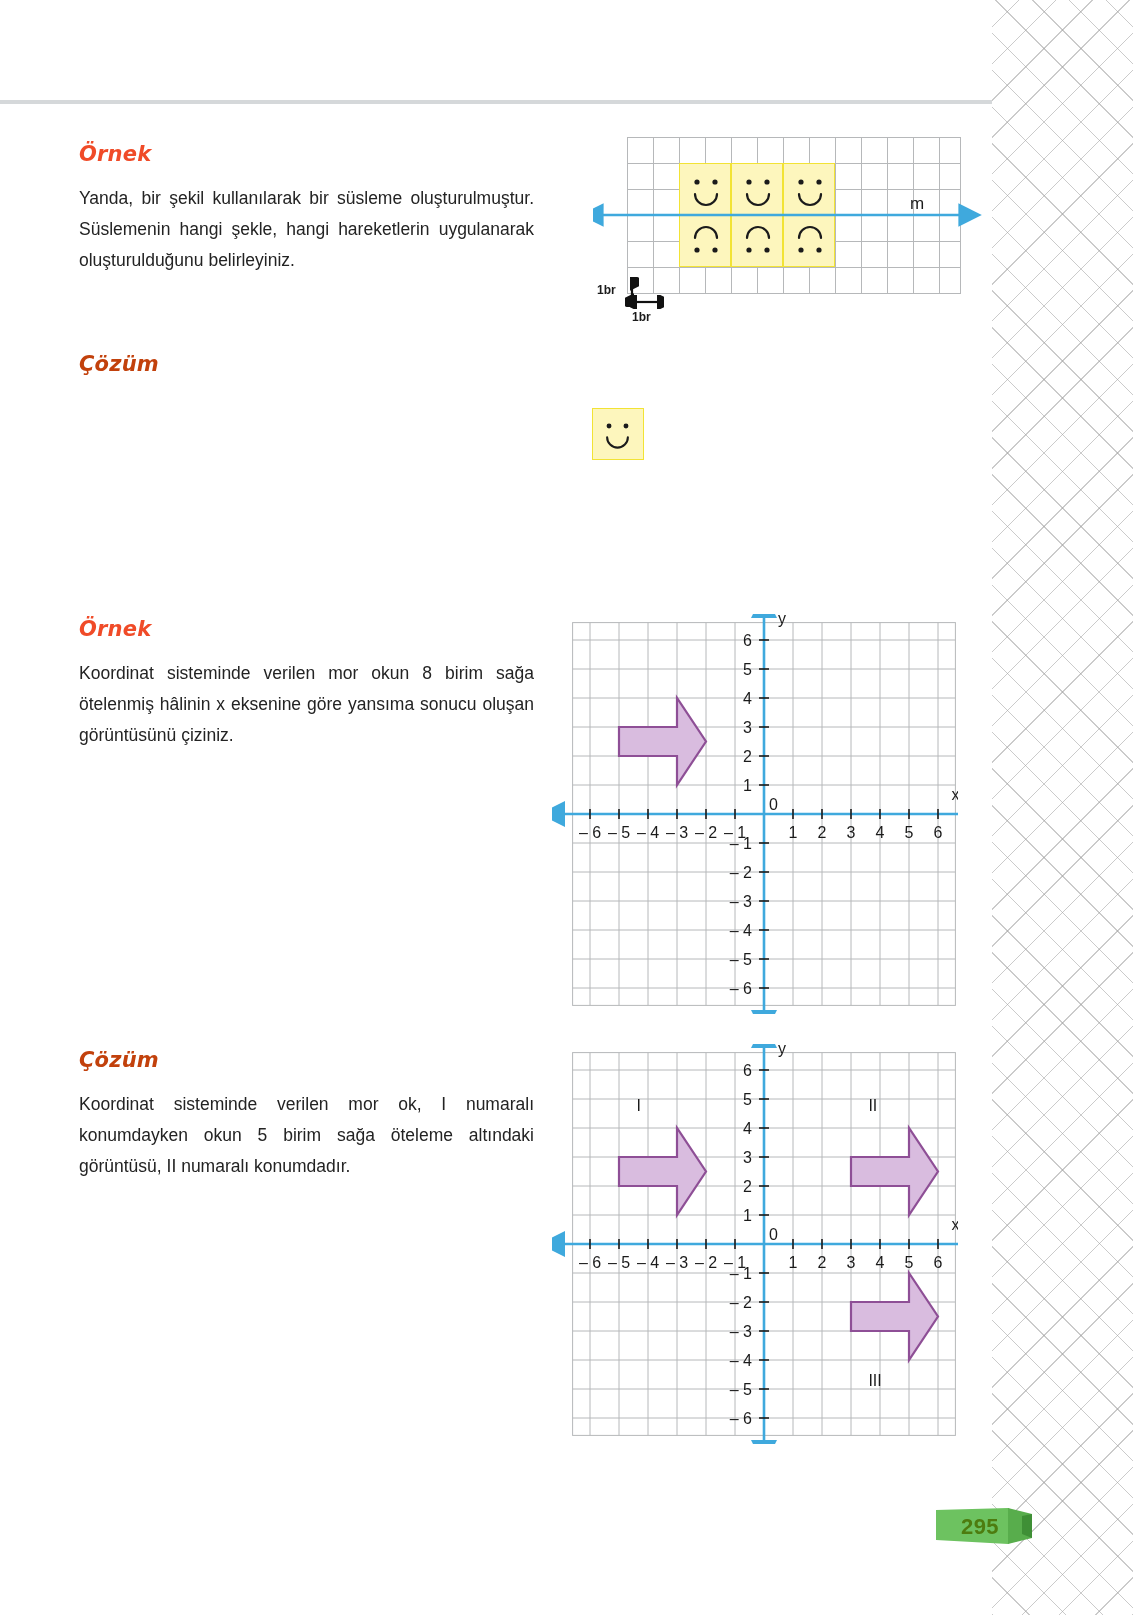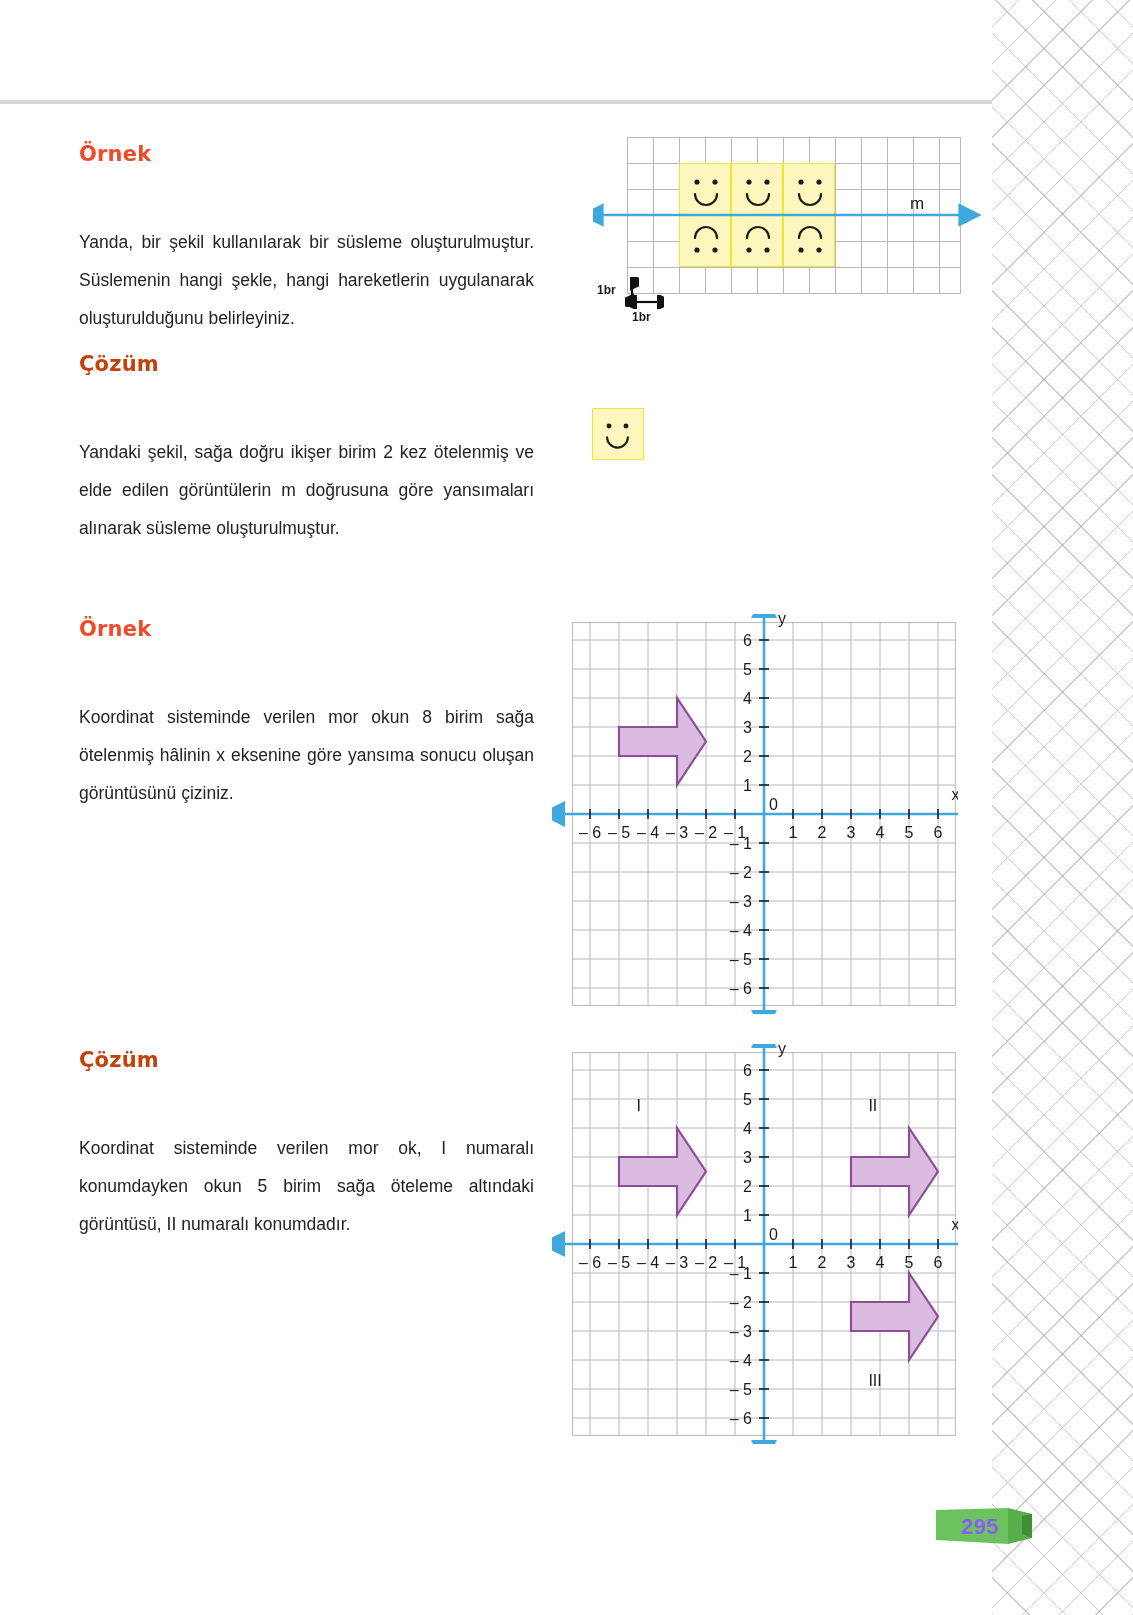--- a/index.html
+++ b/index.html
@@ -19,28 +19,29 @@
       repeating-linear-gradient(-45deg, rgba(160,160,160,.55) 0 1px, rgba(0,0,0,0) 1px 26px);
   }
 
   
   .top-rule{position:absolute;left:0;top:100px;width:992px;height:4px;background:#d5d8da;}
 
   
   .h-ornek,.h-cozum{
     position:absolute;font-size:21px;font-weight:bold;letter-spacing:.2px;
     font-family:"DejaVu Sans","Liberation Sans",sans-serif;
+    font-style:italic;
   }
   .h-ornek{color:#f04b28;}
   .h-cozum{color:#c2410c;}
 
   
   .para{
-    position:absolute;width:455px;font-size:17.5px;line-height:38px;color:#232323;
-    text-align:justify;text-justify:inter-word;margin-top:40px;
+    position:absolute;width:455px;font-size:17.5px;line-height:31px;color:#232323;
+    text-align:justify;text-justify:inter-word;
   }
 
   
   .fig1{position:absolute;left:627px;top:137px;}
   .grid1{position:absolute;left:0;top:0;width:333px;height:156px;
     background-image:
       repeating-linear-gradient(to right, #b6b8ba 0 1px, rgba(0,0,0,0) 1px 26px),
       repeating-linear-gradient(to bottom, #b6b8ba 0 1px, rgba(0,0,0,0) 1px 26px);
     border-right:1px solid #b6b8ba;border-bottom:1px solid #b6b8ba;}
   .tile{position:absolute;width:52px;height:52px;background:#fdf6bd;
@@ -53,21 +54,21 @@
   .solo-tile{position:absolute;left:592px;top:408px;width:52px;height:52px;
     background:#fdf6bd;border:1.5px solid #f2e335;box-sizing:border-box;}
 
   
   .plane{position:absolute;}
 
   
   .ribbon{position:absolute;left:936px;top:1504px;}
   .ribbon-num{position:absolute;left:0;top:0;width:76px;height:34px;
     display:flex;align-items:center;justify-content:center;
-    color:#8b5cf6;font-size:22px;font-weight:bold;letter-spacing:.5px;}
+    color:#4d7c0f;font-size:22px;font-weight:bold;letter-spacing:.5px;}
 </style>
 </head>
 <body>
 
 <div class="page">
 
   <div class="hatch"></div>
   <div class="top-rule"></div>
 
   <div class="h-ornek" style="left:79px;top:142px;">Örnek</div>
@@ -155,21 +156,20 @@
       </marker>
       <marker id="hR" markerWidth="8" markerHeight="8" refX="1" refY="4" orient="auto">
         <path d="M0,0 L8,4 L0,8 Z" fill="#111"></path>
       </marker>
     </defs>
     <line x1="5" y1="7" x2="29" y2="7" stroke="#111" stroke-width="2.2" marker-start="url(#hL)" marker-end="url(#hR)"></line>
   </svg>
   <div class="brlabel" style="left:632px;top:310px;">1br</div>
 
   <div class="h-cozum" style="left:79px;top:352px;">Çözüm</div>
-  <div class="para" style="left:79px;top:393px;">Yandaki şekil, sağa doğru ikişer birim 2 kez ötelenmiş ve elde edilen görüntülerin m doğrusuna göre yansımaları alınarak süsleme oluşturulmuştur.</div>
 
   <div class="solo-tile">
     <svg width="49" height="49" viewBox="0 0 52 52">
       <circle cx="17" cy="18" r="2.6" fill="#1b1b1b"></circle>
       <circle cx="35" cy="18" r="2.6" fill="#1b1b1b"></circle>
       <path d="M15 30 A11 11 0 0 0 37 30" fill="none" stroke="#1b1b1b" stroke-width="2.2" stroke-linecap="round"></path>
     </svg>
   </div>
 
   <div class="h-ornek" style="left:79px;top:617px;">Örnek</div>

